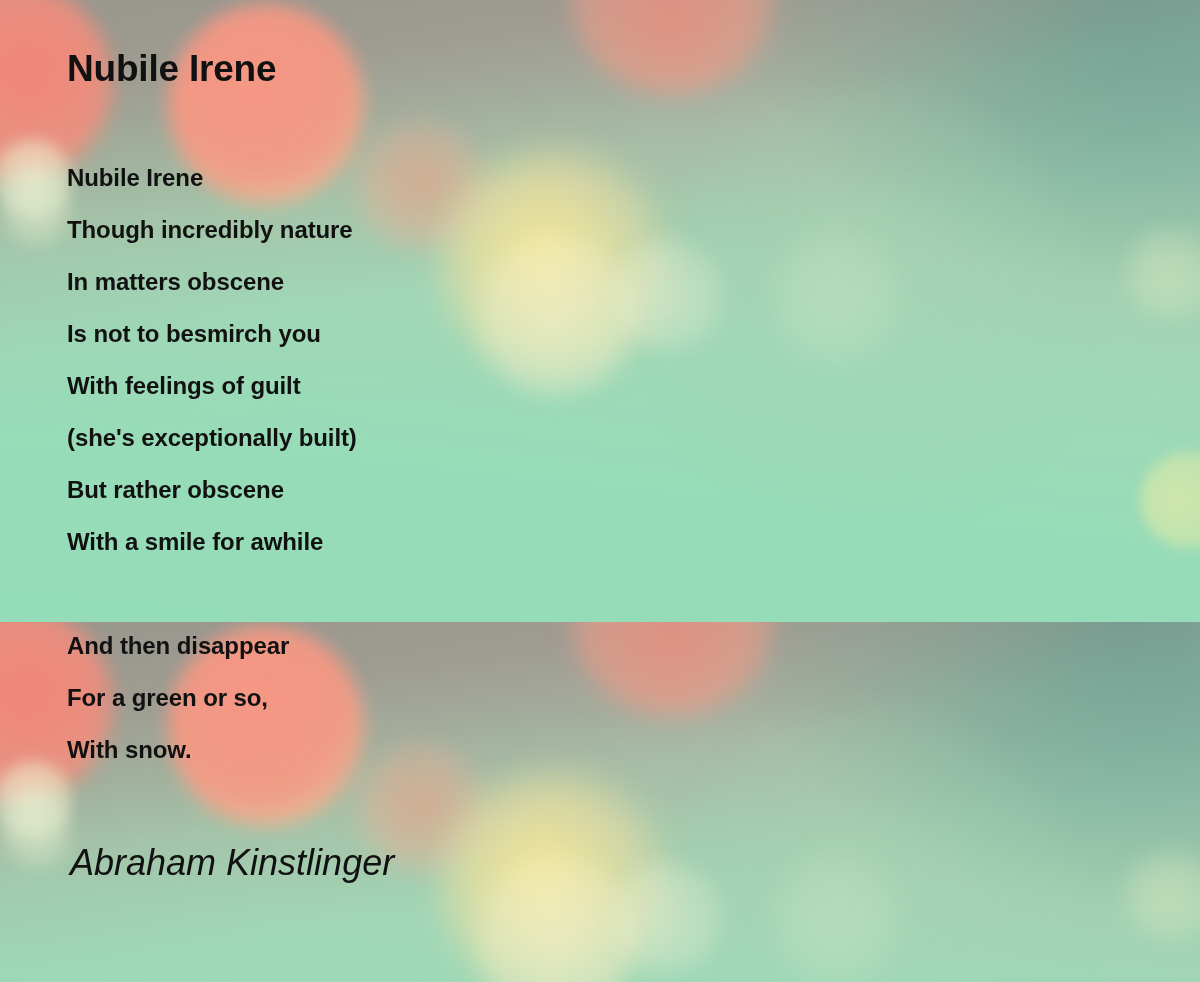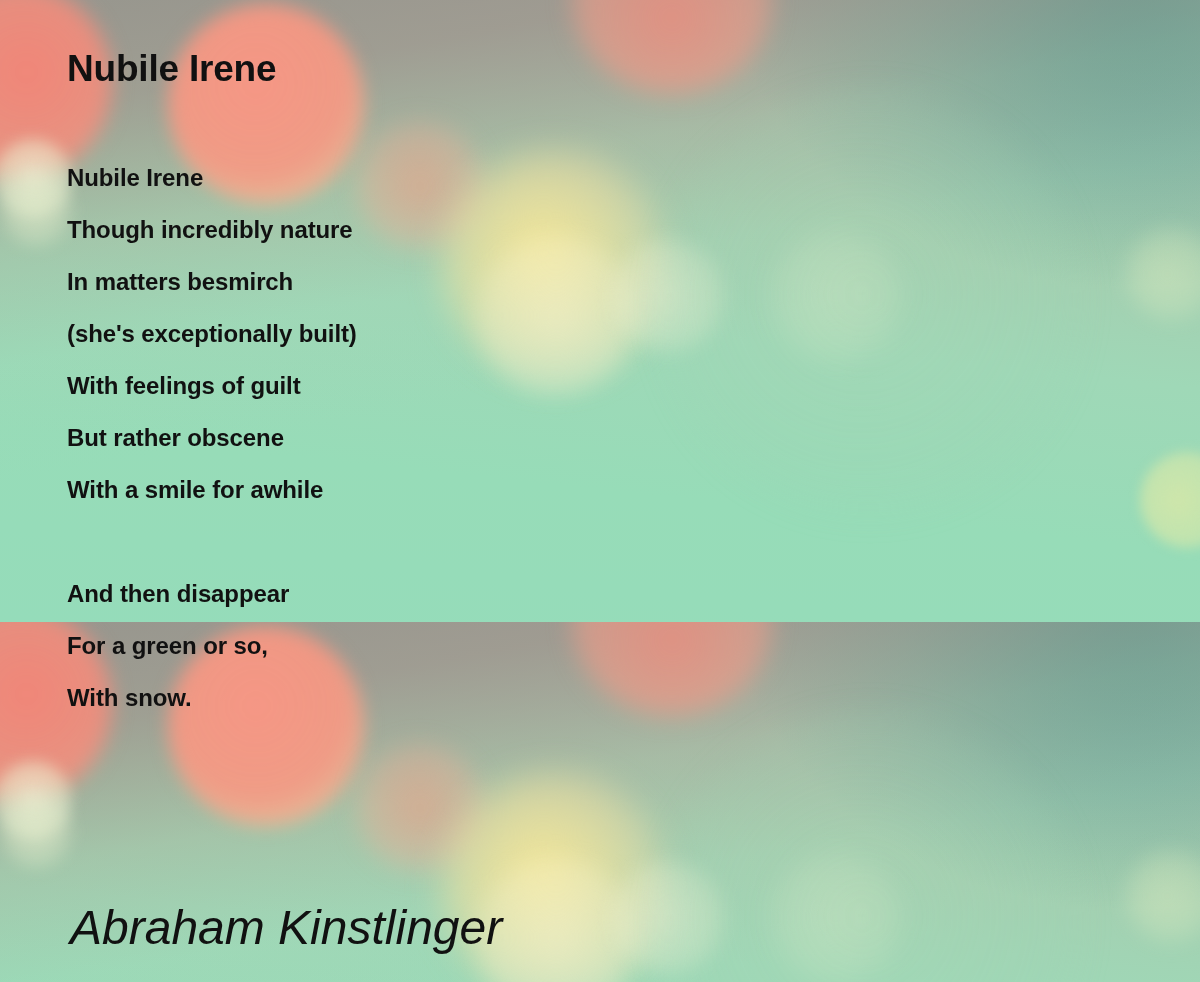--- a/index.html
+++ b/index.html
@@ -102,22 +102,22 @@
     letter-spacing: -0.1px;
     white-space: pre;
   }
   .poem-line.blank {
     height: 52px;
   }
 
   #poem-author {
     position: absolute;
     left: 70px;
-    top: 900px;
-    font-size: 48px;
+    top: 842px;
+    font-size: 36px;
     font-style: italic;
     font-weight: normal;
     color: #111111;
     letter-spacing: 0px;
     white-space: nowrap;
   }
 </style>
 </head>
 <body>
 
@@ -231,23 +231,24 @@
                 filter: blur(16px);"></div>
   </div>
 
   <div id="poem-text">
 
     <div id="poem-title">Nubile Irene</div>
 
     <div id="poem-body">
       <div class="poem-line">Nubile Irene</div>
       <div class="poem-line">Though incredibly nature</div>
-      <div class="poem-line">In matters besmirch</div>
+      <div class="poem-line">In matters obscene</div>
+      <div class="poem-line">Is not to besmirch you</div>
+      <div class="poem-line">With feelings of guilt</div>
       <div class="poem-line">(she's exceptionally built)</div>
-      <div class="poem-line">With feelings of guilt</div>
       <div class="poem-line">But rather obscene</div>
       <div class="poem-line">With a smile for awhile</div>
       <div class="poem-line blank"></div>
       <div class="poem-line">And then disappear</div>
       <div class="poem-line">For a green or so,</div>
       <div class="poem-line">With snow.</div>
     </div>
 
     <div id="poem-author">Abraham Kinstlinger</div>
 

